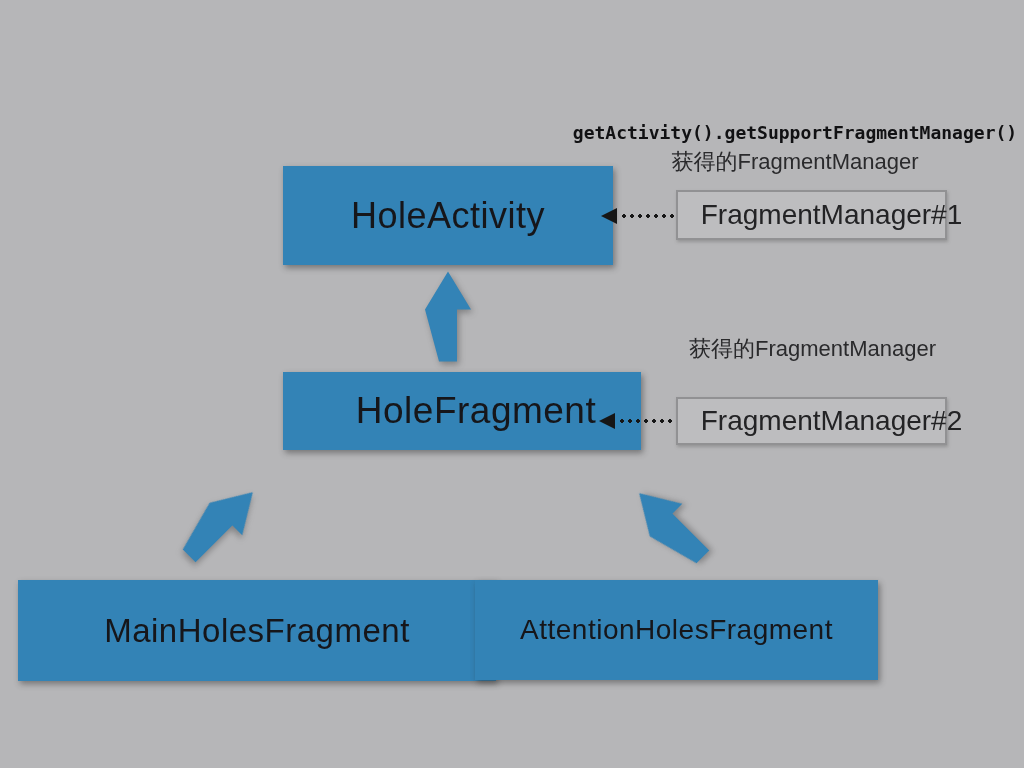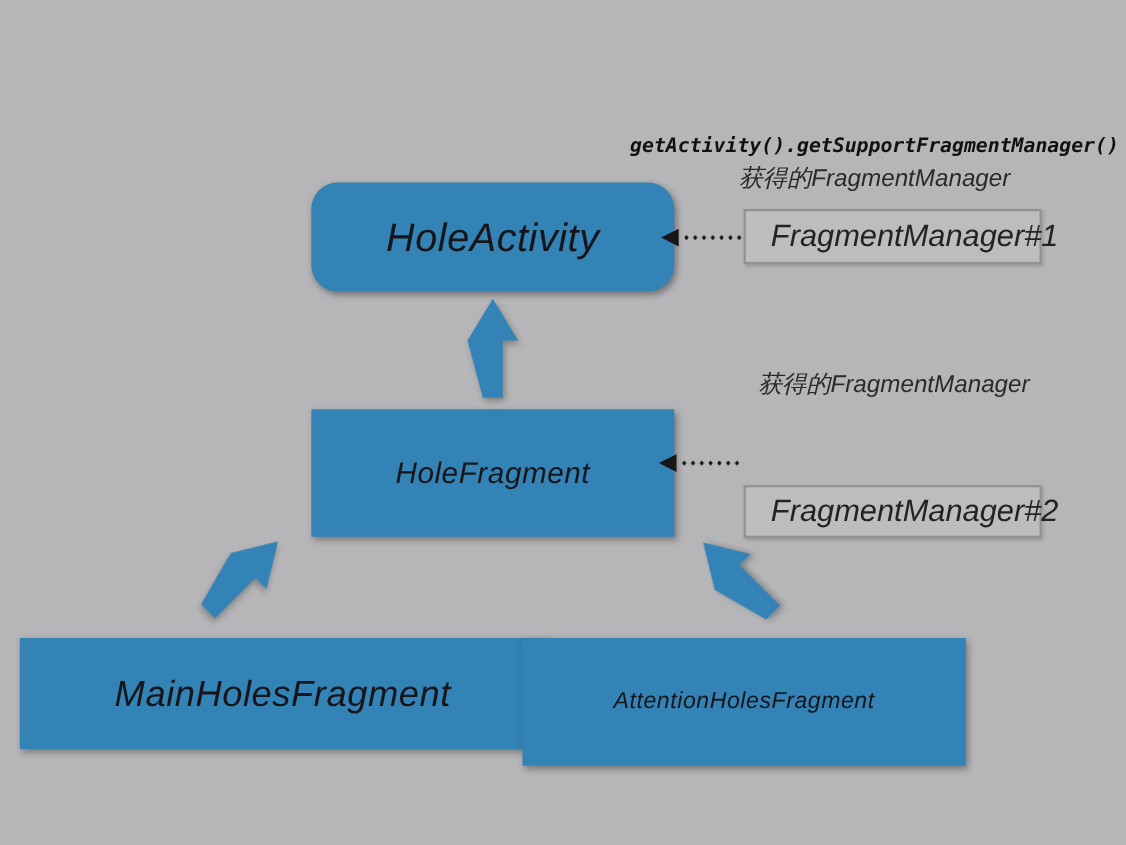--- a/index.html
+++ b/index.html
@@ -2,50 +2,50 @@
 <html><head>
 <meta charset="utf-8">
 <style>
   html, body { margin: 0; padding: 0; }
   body {
     width: 1024px; height: 768px;
     background: #b6b6b8;
     overflow: hidden;
     font-family: "Liberation Sans", "DejaVu Sans", sans-serif;
   }
-  .stage { position: relative; width: 1024px; height: 768px; font-style: italic; }
+  .stage { position: relative; width: 1024px; height: 768px; }
 
   
   .node {
     position: absolute;
     display: flex; align-items: center; justify-content: center;
     background: #3383b6;
     color: #16161a;
     box-shadow: 2px 3px 6px rgba(40,40,40,0.45);
     letter-spacing: 0.5px;
   }
-  #node-holeactivity   { left: 283px; top: 166px; width: 330px; height: 99px;  font-size: 36px; border-radius: 24px; }
-  #node-holefragment   { left: 283px; top: 372px; width: 330px; height: 116px;  font-size: 27px; }
+  #node-holeactivity   { left: 283px; top: 166px; width: 330px; height: 99px;  font-size: 36px; }
+  #node-holefragment   { left: 283px; top: 372px; width: 330px; height: 78px;  font-size: 37px; padding-left: 28px; }
   #node-mainholes      { left: 18px;  top: 580px; width: 478px; height: 101px; font-size: 33px; }
-  #node-attentionholes { left: 475px; top: 580px; width: 403px; height: 116px; font-size: 21px; }
+  #node-attentionholes { left: 475px; top: 580px; width: 403px; height: 100px; font-size: 28px; }
 
   
   .mgr {
     position: absolute;
     display: flex; align-items: center; justify-content: center;
     background: #bdbdbf;
     border: 2px solid #919193;
     color: #232325;
     font-size: 28px;
     box-shadow: 1px 2px 3px rgba(90,90,90,0.35);
     box-sizing: border-box;
     padding-left: 40px;
   }
   #fm1 { left: 676px; top: 190px; width: 271px; height: 50px; }
-  #fm2 { left: 676px; top: 397px; width: 271px; height: 48px; margin-top: 44px; }
+  #fm2 { left: 676px; top: 397px; width: 271px; height: 48px; }
 
   
   .caption { position: absolute; text-align: center; color: #1d1d1f; }
   #cap1 { left: 563px; top: 122px; width: 464px; }
   #cap2 { left: 600px; top: 330px; width: 425px; }
   .caption .code {
     font-family: "DejaVu Sans Mono", "Liberation Mono", monospace;
     font-weight: bold; font-size: 18px; color: #111113;
     white-space: nowrap;
   }

